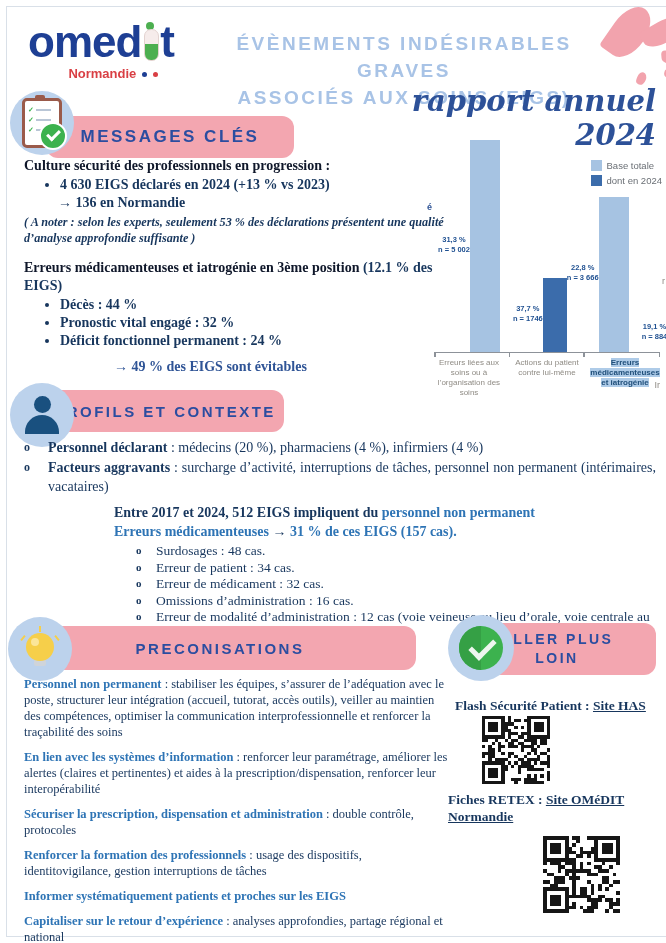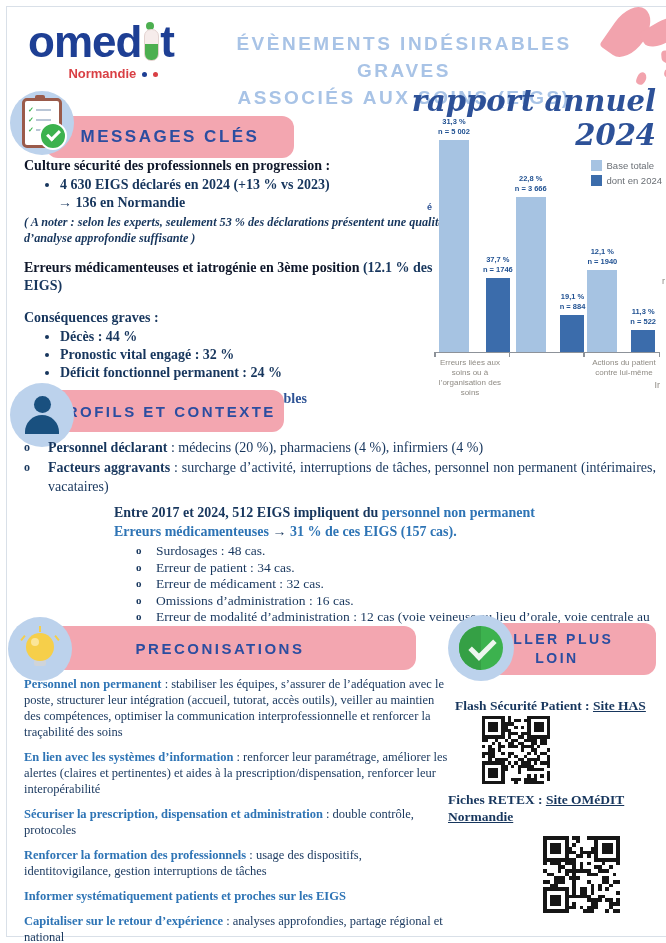--- a/index.html
+++ b/index.html
@@ -88,21 +88,21 @@
 
   
   .chart{position:absolute;left:430px;top:136px;width:234px;height:262px;
          font-family:"Liberation Sans",sans-serif;}
   .legend{position:absolute;top:22px;right:2px;font-size:9.5px;color:#6a6f75;line-height:15px;}
   .legend-row{display:flex;align-items:center;gap:5px;}
   .legend-swatch{width:11px;height:11px;display:inline-block;}
   .chart-groups{position:absolute;left:8px;bottom:46px;width:218px;height:216px;
                 display:flex;align-items:flex-end;justify-content:space-between;}
   .bar-group{display:flex;align-items:flex-end;gap:13px;}
-  .bar-unit{display:flex;flex-direction:column;align-items:center;}
+  .bar-unit{display:flex;flex-direction:row;align-items:center;}
   .bar-label{font-size:7.5px;font-weight:bold;color:#1f5091;text-align:center;line-height:10px;
              margin-bottom:3px;white-space:nowrap;}
   .axis{position:absolute;left:4px;right:4px;bottom:45px;border-top:1.5px solid #8d9299;}
   .axis i{position:absolute;top:0;width:1.5px;height:4px;background:#8d9299;}
   .cats{position:absolute;left:0;bottom:0;width:234px;display:flex;justify-content:space-between;}
   .cat-label{width:80px;text-align:center;font-size:8px;line-height:10px;color:#8f8b84;}
   .cat-label .hl{background:#aecbe8;color:#1f4e79;font-weight:bold;}
   .clip-txt{position:absolute;font-size:9px;color:#8f8b84;}
   .cx1{left:-3px;top:66px;color:#2f5496;font-weight:bold;}
   .cx2{right:-1px;top:140px;}
@@ -185,21 +185,20 @@
   <div class="messages">
     <div class="blue-h">Culture sécurité des professionnels en progression :</div>
     <ul class="m-bullets">
       <li>4 630 EIGS déclarés en 2024 (+13 % vs 2023)</li>
     </ul>
     <div class="arrow-line">→ 136 en Normandie</div>
     <div class="note">( A noter : selon les experts,  seulement 53 % des déclarations présentent une qualité d’analyse approfondie suffisante )</div>
     <div class="h2-line">
       <span class="blue-h">Erreurs médicamenteuses et iatrogénie en 3ème position</span><span> (12.1 % des EIGS)</span>
     </div>
-    <div class="conseq-title">Conséquences graves :</div>
     <ul class="m-bullets" id="consequences-list">
         <li>Décès : 44 %</li>
         <li>Pronostic vital engagé : 32 %</li>
         <li>Déficit fonctionnel permanent : 24 %</li>
       </ul>
     <div class="evitables">→ 49 % des EIGS sont évitables</div>
   </div>
 
   <div class="chart">
     <div class="legend">
@@ -246,20 +245,21 @@
       </div>
     <div class="axis">
       <i style="left:0;"></i>
         <i style="left:33%;"></i>
         <i style="left:66%;"></i>
         <i style="right:0;"></i>
     </div>
     <div class="cats" id="chart-cats">
         <div class="cat-label"><span>Erreurs liées aux soins ou à l’organisation des soins</span></div>
         <div class="cat-label"><span>Actions du patient contre lui-même</span></div>
+        <div class="cat-label"><span class="hl">Erreurs médicamenteuses et iatrogénie</span></div>
       </div>
     <span class="clip-txt cx1">é</span>
     <span class="clip-txt cx2">r</span>
     <span class="clip-txt cx3">Ir</span>
   </div>
 
   <div class="banner" style="left:46px;top:390px;width:238px;height:42px;font-size:15px;">PROFILS ET CONTEXTE</div>
   <div class="icon-circle" style="left:10px;top:383px;width:64px;height:64px;overflow:hidden;">
     <span class="person">
       <span class="head"></span>

